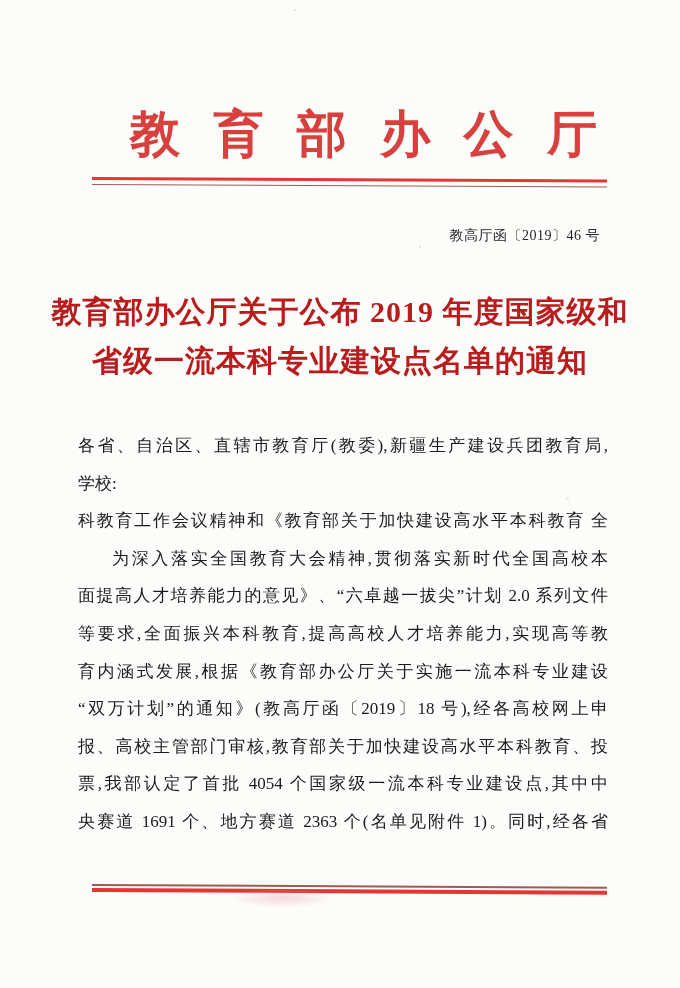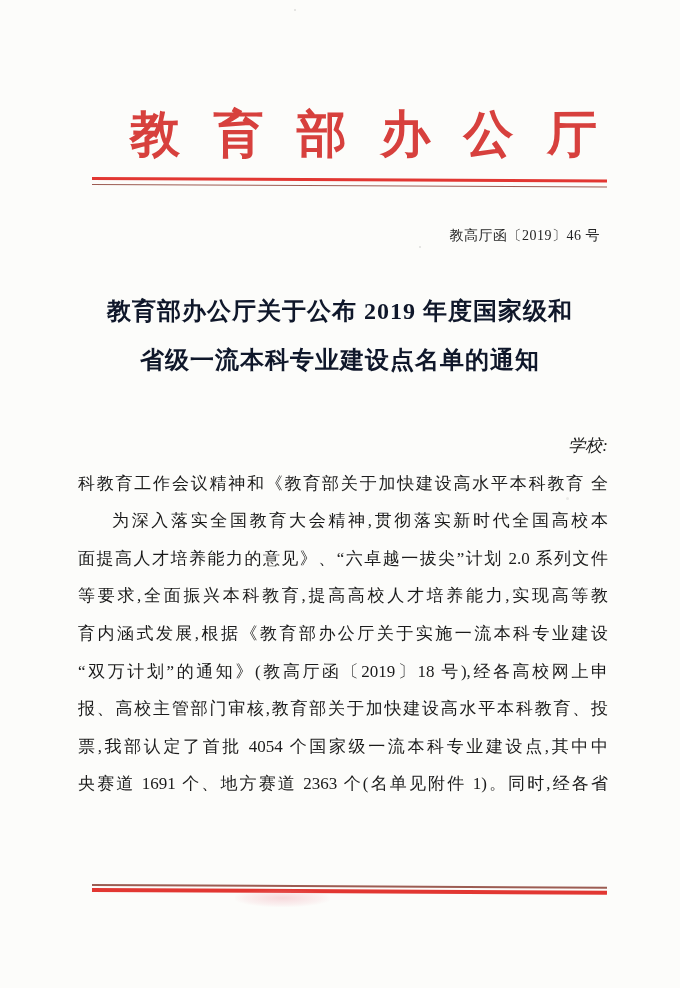--- a/index.html
+++ b/index.html
@@ -56,45 +56,45 @@
     letter-spacing: 0.5px;
   }
 
   
   .title {
     position: absolute;
     left: 0;
     right: 0;
     top: 287px;
     text-align: center;
-    font-size: 24px;
+    font-size: 30px;
     font-weight: bold;
     line-height: 49px;
     letter-spacing: 1px;
-    color: #0f172a;
+    color: #b91c1c;
   }
 
   
   .body-block {
     position: absolute;
     left: 78px;
     top: 427px;
     width: 530px;
     font-size: 17px;
     line-height: 37.6px;
     color: #1b1b1b;
   }
   .line {
     height: 37.6px;
     overflow: hidden;
     text-align: justify;
     text-align-last: justify;
     white-space: normal;
   }
-  .line.no-justify { text-align: right; text-align-last: auto; font-style: italic; }
+  .line.no-justify { text-align: left; text-align-last: auto; }
   .line.indent { text-indent: 34px; }
 
   
   .smudge {
     position: absolute;
     left: 235px;
     top: 889px;
     width: 95px;
     height: 18px;
     background: radial-gradient(ellipse at center, rgba(238,160,172,0.38) 0%, rgba(238,160,172,0.12) 55%, rgba(238,160,172,0) 75%);
@@ -132,20 +132,21 @@
   </div>
 
   <div class="doc-number">教高厅函〔2019〕46 号</div>
 
   <div class="title">
     <div>教育部办公厅关于公布 2019 年度国家级和</div>
     <div>省级一流本科专业建设点名单的通知</div>
   </div>
 
   <div class="body-block">
+    <div class="line">各省、自治区、直辖市教育厅(教委),新疆生产建设兵团教育局,</div>
     <div class="line no-justify">学校:</div>
     <div class="line">科教育工作会议精神和《教育部关于加快建设高水平本科教育 全</div>
     <div class="line indent">为深入落实全国教育大会精神,贯彻落实新时代全国高校本</div>
     <div class="line">面提高人才培养能力的意见》、“六卓越一拔尖”计划 2.0 系列文件</div>
     <div class="line">等要求,全面振兴本科教育,提高高校人才培养能力,实现高等教</div>
     <div class="line">育内涵式发展,根据《教育部办公厅关于实施一流本科专业建设</div>
     <div class="line">“双万计划”的通知》(教高厅函〔2019〕18 号),经各高校网上申</div>
     <div class="line">报、高校主管部门审核,教育部关于加快建设高水平本科教育、投</div>
     <div class="line">票,我部认定了首批 4054 个国家级一流本科专业建设点,其中中</div>
     <div class="line">央赛道 1691 个、地方赛道 2363 个(名单见附件 1)。同时,经各省</div>

